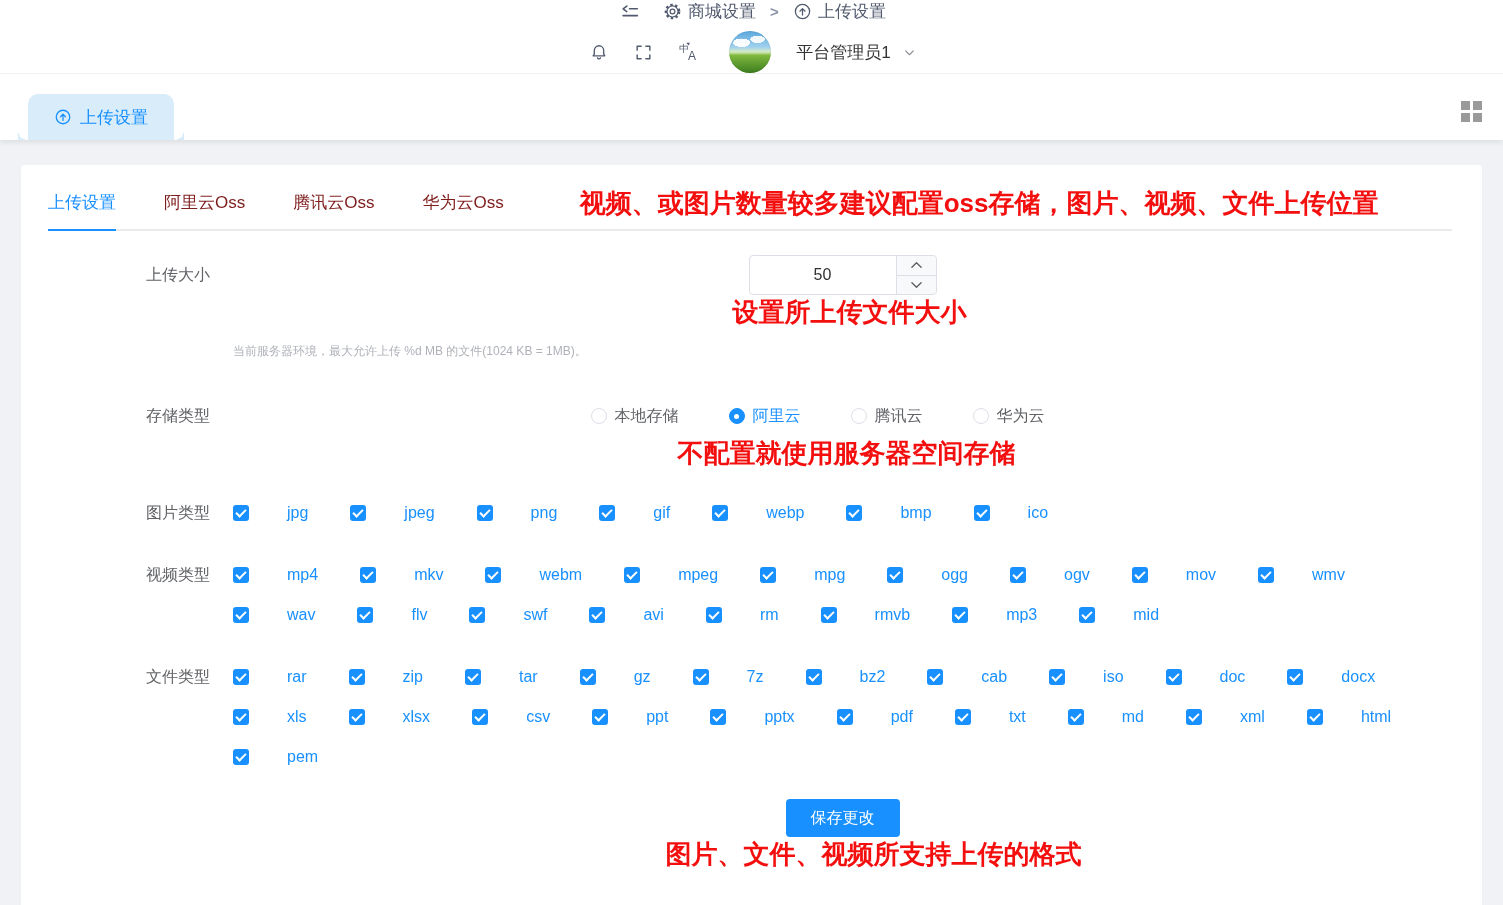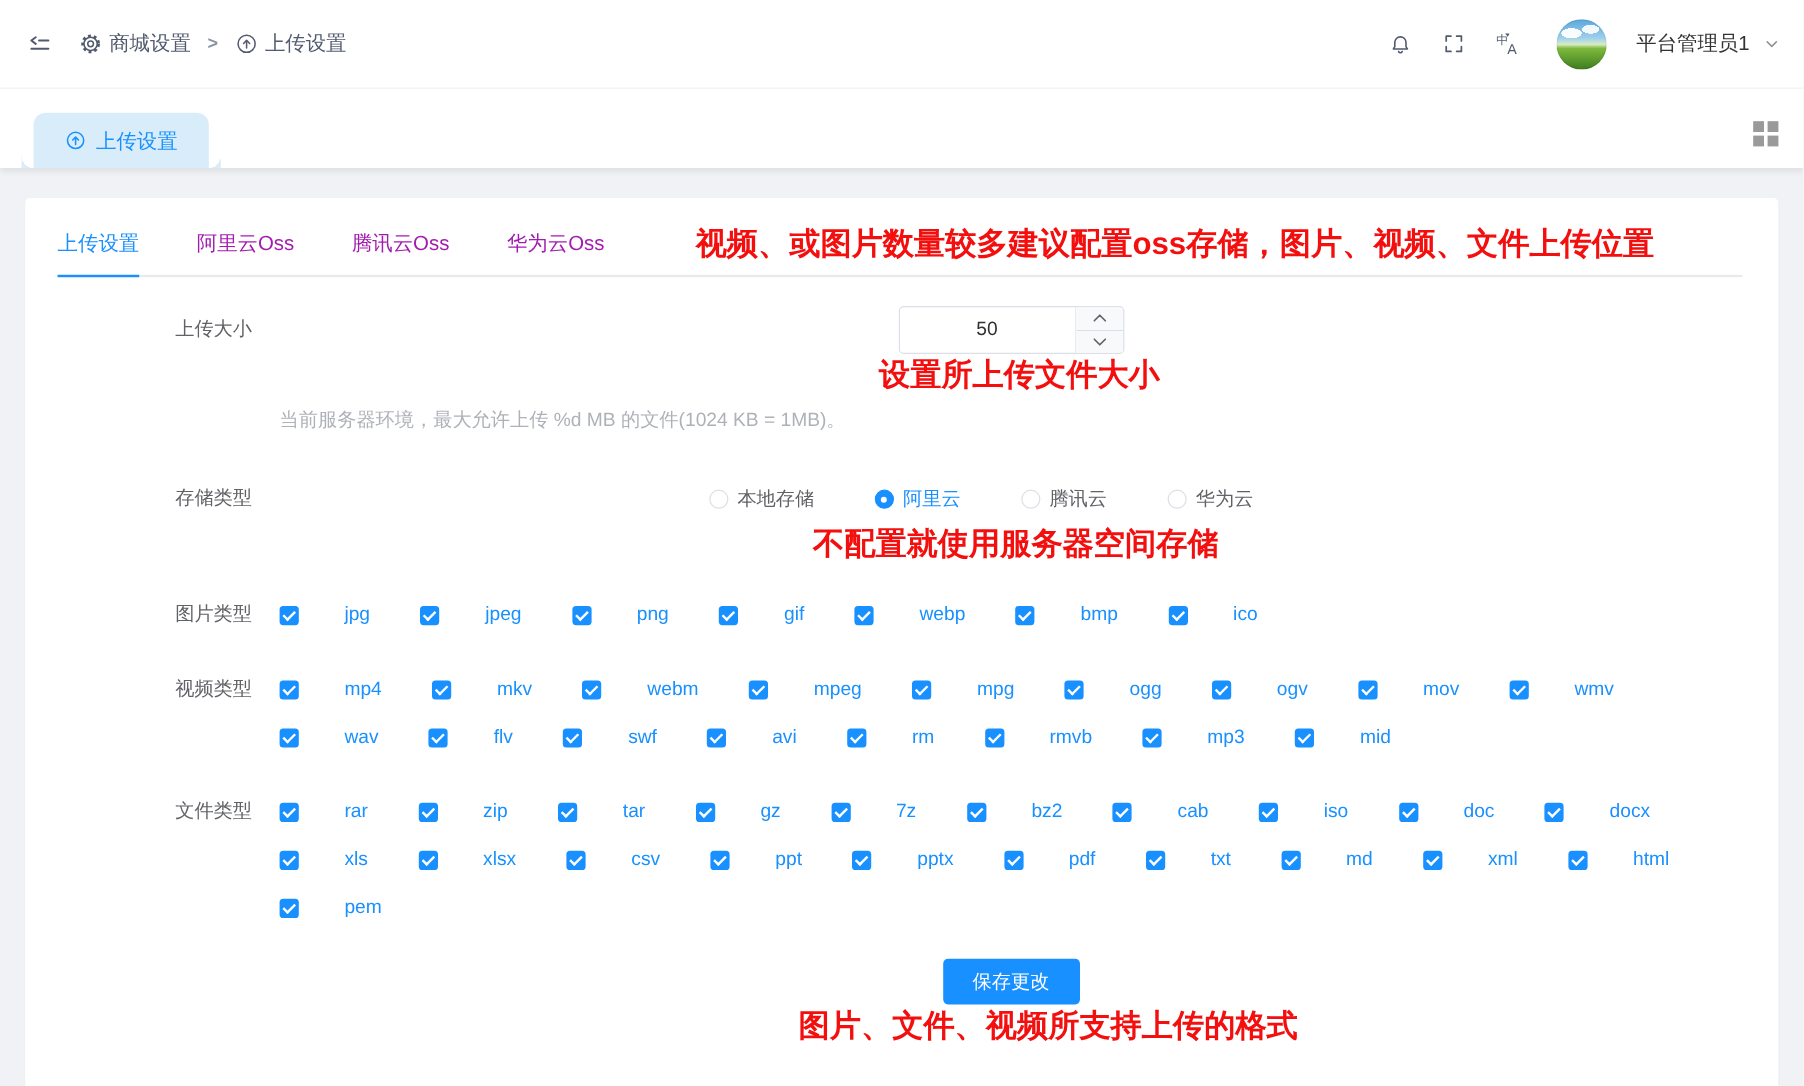--- a/index.html
+++ b/index.html
@@ -17,20 +17,21 @@
     background:var(--page-bg);
     font-family:"Liberation Sans","DejaVu Sans",sans-serif;
     color:#303133;
   }
   svg{display:block;}
   
   .topbar{
     height:74px;background:#fff;display:flex;align-items:center;
     justify-content:space-between;padding:0 20px 0 22px;
     border-bottom:1px solid #f2f2f2;
+    flex-direction:column;
   }
   .topbar-left{display:flex;align-items:center;gap:22px;color:#515a6e;}
   .icon-btn{display:flex;align-items:center;justify-content:center;cursor:pointer;color:#515a6e;}
   .breadcrumb{display:flex;align-items:center;gap:12px;font-size:17px;color:#515a6e;}
   .crumb{display:flex;align-items:center;gap:6px;cursor:pointer;}
   .crumb-sep{color:#8a93a5;font-size:15px;font-weight:bold;padding:0 2px;}
   .topbar-right{display:flex;align-items:center;gap:25px;}
   .avatar{
     width:42px;height:42px;border-radius:50%;margin-left:4px;cursor:pointer;
     background:
@@ -64,38 +65,38 @@
   }
   .grid-icon i{background:#9a9a9a;display:block;}
   
   .content{padding:25px 21px 0;}
   .card{
     background:#fff;border-radius:4px;min-height:635px;
     padding:12px 30px 46px 27px;box-shadow:0 1px 2px rgba(0,0,0,.03);
   }
   .tabs{display:flex;align-items:center;border-bottom:2px solid #e8eaec;}
   .tab{
-    font-size:17px;color:#a21caf;padding:14px 0 15px;margin-right:48px;
+    font-size:17px;color:#7f1d1d;padding:14px 0 15px;margin-right:48px;
     cursor:pointer;margin-bottom:-2px;border-bottom:2px solid transparent;white-space:nowrap;
   }
   .tab.active{color:var(--accent);border-bottom-color:var(--accent);}
   .annotation{color:var(--red);font-size:26px;white-space:nowrap;font-weight:bold;}
   .tabs .annotation{margin-left:28px;}
   
   .form{padding-top:24px;font-size:16px;}
   .form-row{display:flex;}
   .form-label{
     width:185px;flex-shrink:0;text-align:right;padding-right:23px;
     color:var(--label-gray);line-height:40px;
   }
   .form-content{flex:1;min-width:0;}
   .row-line{display:flex;align-items:center;min-height:40px;flex-direction:column;}
   .mb-lg{margin-bottom:34px;}
   .mb{margin-bottom:22px;}
-  .help-text{color:#aeb2b8;font-size:16px;margin-top:10px;line-height:22px;}
+  .help-text{color:#aeb2b8;font-size:12px;margin-top:10px;line-height:22px;}
   
   .number-input{
     width:188px;height:40px;border:1px solid var(--border-gray);border-radius:4px;
     position:relative;background:#fff;flex-shrink:0;
   }
   .number-input input{
     width:calc(100% - 40px);height:100%;border:none;outline:none;
     text-align:center;font-size:16px;color:#303133;background:transparent;
     font-family:inherit;
   }

